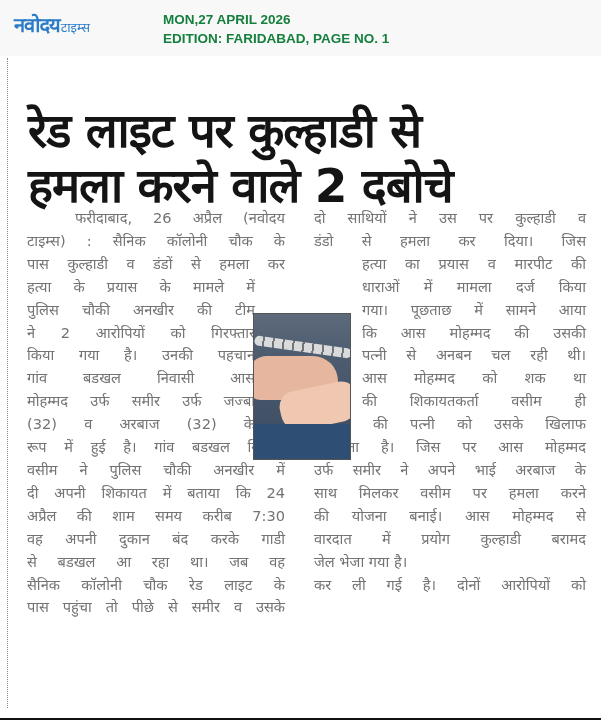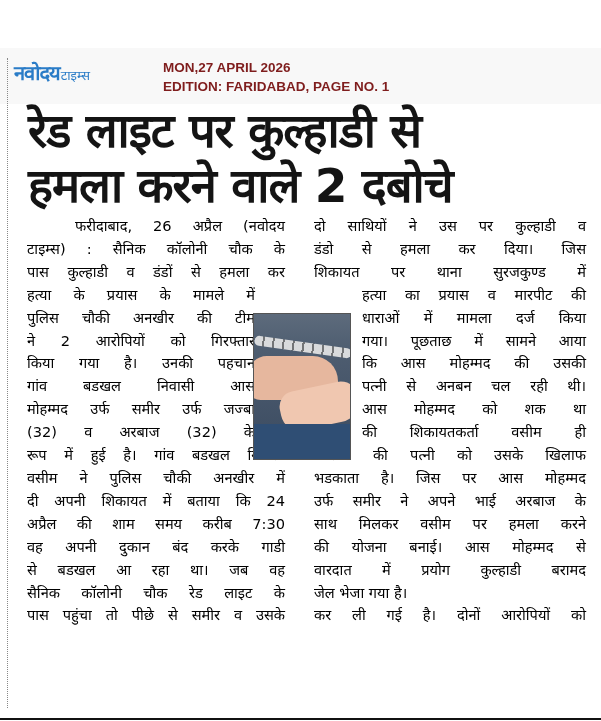--- a/index.html
+++ b/index.html
@@ -6,53 +6,52 @@
   body {
     width: 601px; height: 721px; overflow: hidden;
     background: #ffffff;
     font-family: "DejaVu Sans", sans-serif;
     color: #1a1a1a;
     position: relative;
   }
   .topbar {
     position: absolute; left: 0; top: 0; width: 601px; height: 56px;
     background: #f8f8f8;
-    margin-top: 48px;
   }
   .logo {
     position: absolute; left: 14px; top: 11px;
     display: flex; align-items: baseline;
   }
   .logo-main {
     color: #2a7cc7; font-weight: bold; font-size: 20px;
     font-family: "DejaVu Sans", sans-serif; letter-spacing: -1px;
   }
   .logo-sub {
     color: #2a7cc7; font-size: 13px; margin-left: 1px;
     font-family: Liberation Mono, monospace;
   }
   .meta {
     position: absolute; left: 163px; top: 10px;
     font-family: "Liberation Sans", sans-serif; font-weight: bold;
-    font-size: 13.5px; line-height: 19px; color: #7f1d1d;
+    font-size: 13.5px; line-height: 19px; color: #15803d;
   }
   .dotted-rule {
     position: absolute; left: 7px; top: 58px; width: 0; height: 650px;
     border-left: 1px dotted #888;
   }
   .headline {
     position: absolute; left: 28px; top: 70px; width: 560px;
     font-family: "DejaVu Sans", sans-serif; font-weight: bold;
     font-size: 47px; line-height: 55px; color: #141414;
     letter-spacing: -1px; white-space: nowrap; margin-top: 33px;
   }
   .col {
-    position: absolute; top: 215px;
+    position: absolute; top: 207px;
     font-family: "DejaVu Sans", sans-serif;
-    font-size: 14.6px; line-height: 22.9px; color: #000000;
+    font-size: 14.6px; line-height: 22.9px; color: #737373;
     text-align: justify;
   }
   .col-left { left: 27px; width: 258px; }
   .col-right { left: 314px; width: 272px; }
   .line { display: block; white-space: nowrap; text-align-last: justify; text-align: justify; }
   .line.last { text-align-last: left; }
   .line.indent { padding-left: 48px; box-sizing: border-box; }
   .col-left .line.narrow { width: 228px; }
   .col-right .line.narrow { margin-left: 48px; width: 224px; }
   .photo {
@@ -119,21 +118,20 @@
   <span class="line">अप्रैल की शाम समय करीब 7:30</span>
   <span class="line">वह अपनी दुकान बंद करके गाडी</span>
   <span class="line">से बडखल आ रहा था। जब वह</span>
   <span class="line">सैनिक कॉलोनी चौक रेड लाइट के</span>
   <span class="line">पास पहुंचा तो पीछे से समीर व उसके</span>
 </div>
 
 <div class="col col-right">
   <span class="line">दो साथियों ने उस पर कुल्हाडी व</span>
   <span class="line">डंडो से हमला कर दिया। जिस</span>
-  <span class="line">शिकायत पर थाना सुरजकुण्ड में</span>
   <span class="line narrow">हत्या का प्रयास व मारपीट की</span>
   <span class="line narrow">धाराओं में मामला दर्ज किया</span>
   <span class="line narrow">गया। पूछताछ में सामने आया</span>
   <span class="line narrow">कि आस मोहम्मद की उसकी</span>
   <span class="line narrow">पत्नी से अनबन चल रही थी।</span>
   <span class="line narrow">आस मोहम्मद को शक था</span>
   <span class="line narrow">की शिकायतकर्ता वसीम ही</span>
   <span class="line">आरोपी की पत्नी को उसके खिलाफ</span>
   <span class="line">भडकाता है। जिस पर आस मोहम्मद</span>
   <span class="line">उर्फ समीर ने अपने भाई अरबाज के</span>

